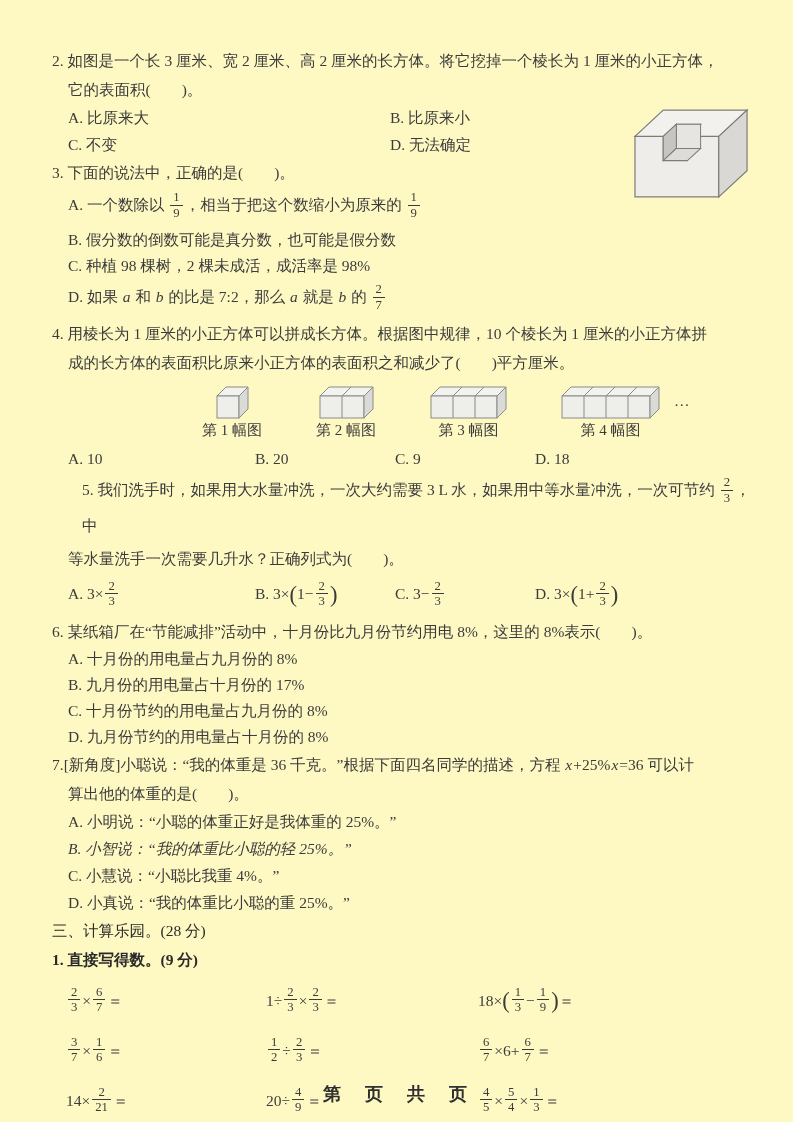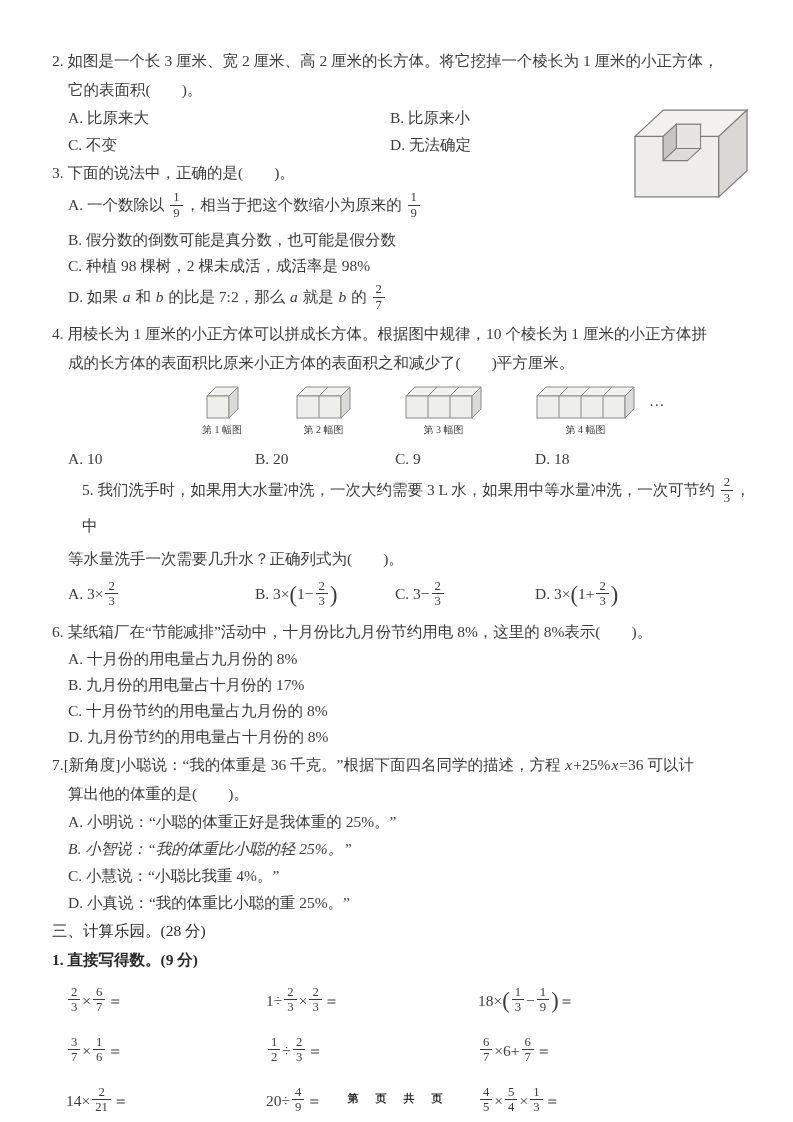--- a/index.html
+++ b/index.html
@@ -1,21 +1,21 @@
 <!DOCTYPE html>
 <html><head>
 <meta charset="utf-8">
 <style>
   html,body{margin:0;padding:0;}
   body{background:#e8e8e6;}
   .page{
     position:relative;
     width:793px;height:1122px;
     margin:0 auto;
-    background:#ffffff;
+    background:#fef9c3;
     color:#3b3b3b;
     font-family:"Liberation Serif", serif;
     font-size:15.5px;
     overflow:hidden;
   }
   .content{padding:46px 36px 0 52px;}
   .qline{line-height:29px;}
   .qcont{padding-left:16px;}
   .opts-2col{
     display:grid;
@@ -55,37 +55,37 @@
     padding-left:150px;
     margin:6px 0 4px 0;
     height:58px;
   }
   .figblock{
     display:flex;
     flex-direction:column;
     align-items:center;
     justify-content:flex-end;
   }
-  .figlabel{line-height:22px;font-size:10px;white-space:nowrap;}
+  .figlabel{line-height:22px;font-size:15px;white-space:nowrap;}
   .fig-ellipsis{align-self:center;margin:0 0 22px -40px;letter-spacing:2px;}
   .cuboid-wrap{position:absolute;left:622px;top:98px;}
   .calcgrid{
     display:grid;
     grid-template-columns:200px 212px 1fr;
     padding-left:14px;
     margin-top:2px;
   }
   .calcitem{height:50px;display:flex;align-items:center;}
   .footer{
     position:absolute;
     left:0;right:0;
     bottom:16px;
     text-align:center;
     font-weight:bold;
-    font-size:11px;
+    font-size:18px;
     letter-spacing:3px;
     color:#2f2f2f;
   }
 </style>
 </head>
 <body>
 
 <div class="page">
 
   <div class="cuboid-wrap">

